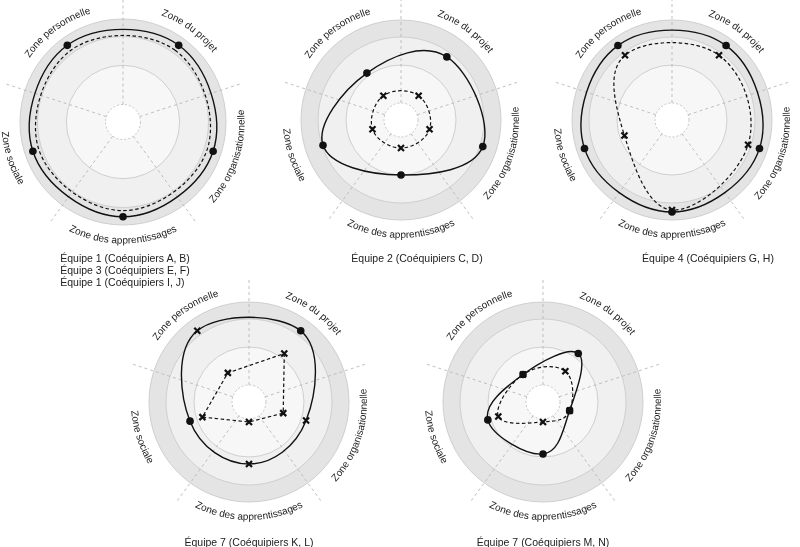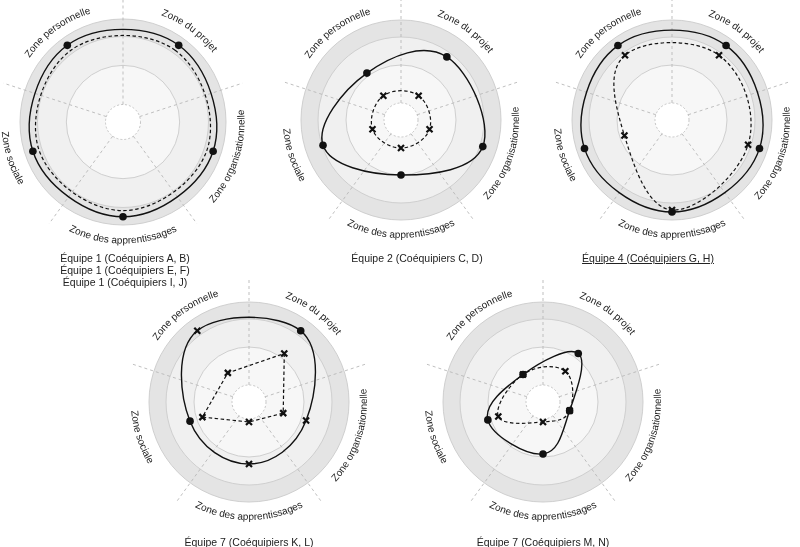--- a/index.html
+++ b/index.html
@@ -1,18 +1,18 @@
 <!DOCTYPE html>
 <html><head>
 <meta charset="utf-8">
 <style>
   html,body{margin:0;padding:0;background:#ffffff;}
   body{width:800px;height:547px;position:relative;overflow:hidden;font-family:"DejaVu Sans","Liberation Sans",sans-serif;}
   svg{position:absolute;left:0;top:0;}
-  .caption{position:absolute;font-family:"Liberation Sans","DejaVu Sans",sans-serif;font-size:10.5px;color:#222;text-align:center;line-height:12px;white-space:nowrap;transform:translateX(-50%);}
+  .caption{position:absolute;font-family:"Liberation Sans","DejaVu Sans",sans-serif;font-size:10.5px;color:#222;text-align:left;line-height:12px;white-space:nowrap;transform:translateX(-50%);}
 </style>
 </head>
 <body>
 
 <svg id="canvas" width="800" height="547" viewBox="0 0 800 547">
     <g>
       <circle cx="123" cy="122" r="103" fill="#e4e4e4" stroke="#cfcfcf" stroke-width="1"></circle>
       <circle cx="123" cy="122" r="85.49" fill="#f0f0f0" stroke="#cfcfcf" stroke-width="1"></circle>
       <circle cx="123" cy="122" r="56.650000000000006" fill="#f7f7f7" stroke="#cfcfcf" stroke-width="1"></circle>
       <circle cx="123" cy="122" r="17.51" fill="#ffffff" stroke="#b8b8b8" stroke-width="0.8" stroke-dasharray="2,2"></circle>
@@ -169,27 +169,27 @@
       <circle cx="569.6295824562643" cy="410.6524758424985" r="3.8" fill="#111111"></circle>
       <circle cx="543" cy="454" r="3.8" fill="#111111"></circle>
       <circle cx="487.8387220548811" cy="419.92298567374695" r="3.8" fill="#111111"></circle>
       <circle cx="523.0153014220559" cy="374.4934221912518" r="3.8" fill="#111111"></circle>
     </g>
   </svg>
 
 <div id="captions">
     <div class="caption" style="left: 125px; top: 252px;">
       <div>Équipe 1 (Coéquipiers A, B)</div>
-      <div>Équipe 1 (Coéquipiers E, F)</div>
+      <div>Équipe 3 (Coéquipiers E, F)</div>
       <div>Équipe 1 (Coéquipiers I, J)</div>
     </div>
     <div class="caption" style="left: 417px; top: 252px;">
       <div>Équipe 2 (Coéquipiers C, D)</div>
     </div>
-    <div class="caption" style="left: 648px; top: 252px; text-decoration: underline;">
+    <div class="caption" style="left: 708px; top: 252px;">
       <div>Équipe 4 (Coéquipiers G, H)</div>
     </div>
     <div class="caption" style="left: 249px; top: 536px;">
       <div>Équipe 7 (Coéquipiers K, L)</div>
     </div>
     <div class="caption" style="left: 543px; top: 536px;">
       <div>Équipe 7 (Coéquipiers M, N)</div>
     </div>
   </div>
 

